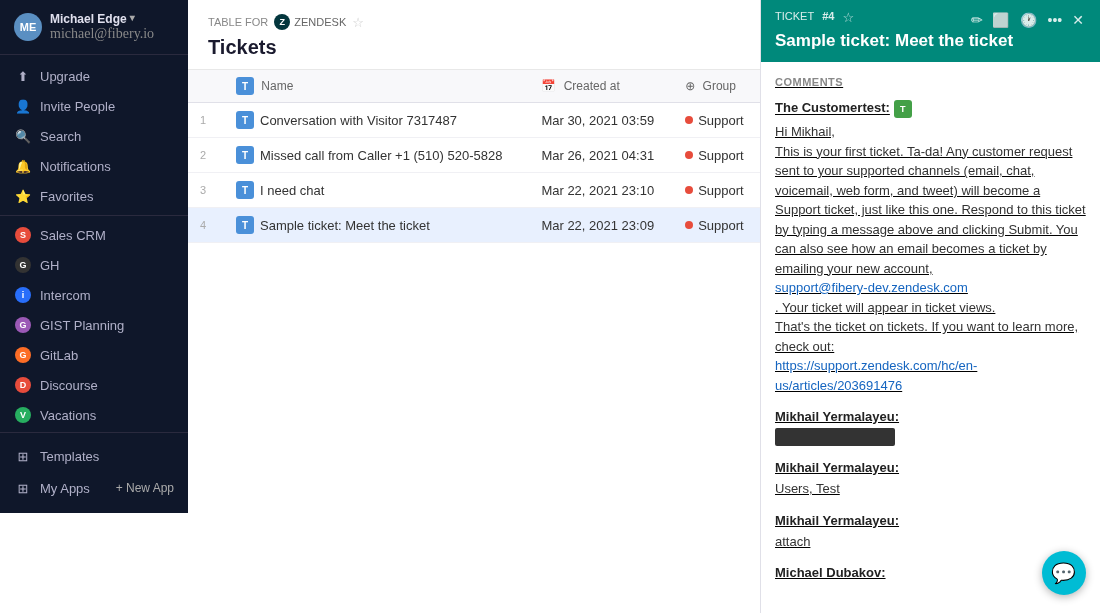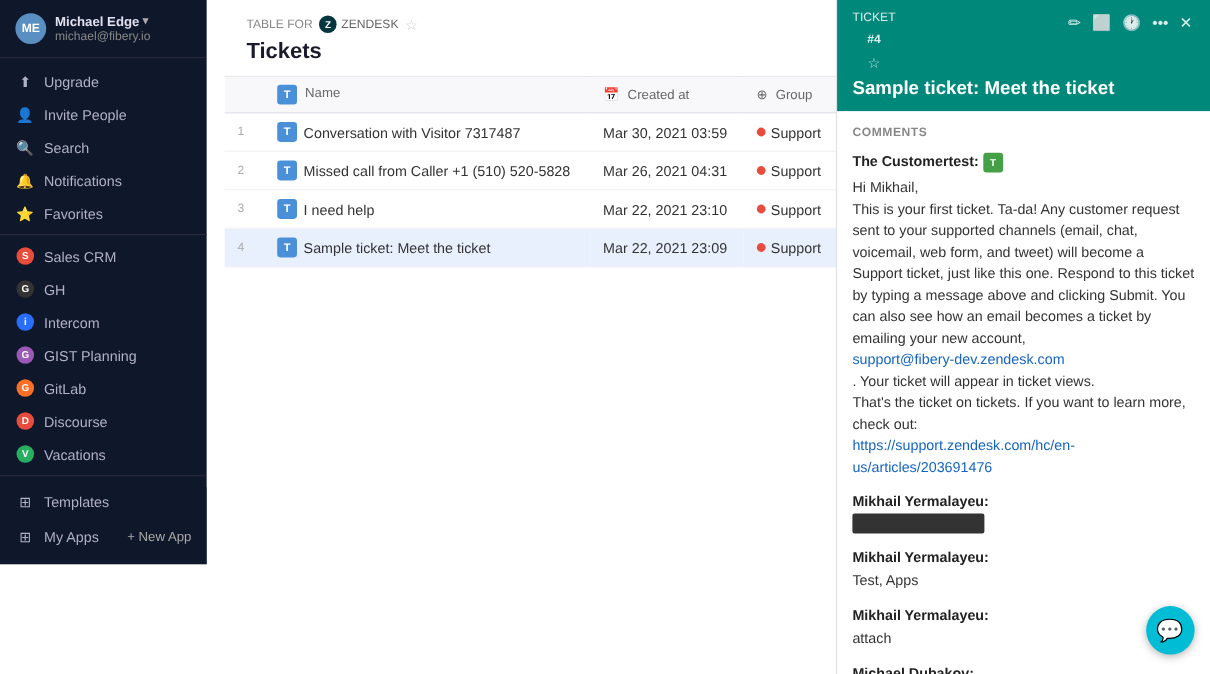--- a/index.html
+++ b/index.html
@@ -25,21 +25,21 @@
     }
     .sidebar-user-avatar {
       width: 28px; height: 28px;
       background: #5a8fc2;
       border-radius: 50%;
       display: flex; align-items: center; justify-content: center;
       font-size: 11px; color: #fff; font-weight: bold; flex-shrink: 0;
     }
     .sidebar-user-info { display: flex; flex-direction: column; }
     .sidebar-user-name { color: #e0e0ee; font-size: 12px; font-weight: 600; display: flex; align-items: flex-start; gap: 3px; }
-    .sidebar-user-email { color: #888; font-size: 11px; }
+    .sidebar-user-email { color: #888; font-size: 14px; font-family: Liberation Serif, serif; }
     .sidebar-nav { flex: 1; overflow-y: auto; padding: 6px 0; }
     .sidebar-item {
       display: flex; align-items: center; gap: 8px;
       padding: 6px 14px;
       cursor: pointer;
       color: #b0b0c8;
       font-size: 13px;
       border-radius: 0;
     }
     .sidebar-item.active { background: #2a5298; color: #fff; }
@@ -60,21 +60,20 @@
     .new-app-btn { display: flex; align-items: center; gap: 4px; color: #aaa; font-size: 12px; cursor: pointer; }
 
     
     #main {
       flex: 1;
       display: flex;
       flex-direction: column;
       background: #fff;
       height: 443px;
       overflow: hidden;
-      padding-left: 16px;
     }
     .main-header {
       padding: 14px 20px 0 20px;
       border-bottom: 1px solid #e8e8e8;
     }
     .table-for-label {
       font-size: 11px;
       color: #888;
       display: flex; align-items: center; gap: 6px;
       margin-bottom: 6px;
@@ -134,37 +133,37 @@
       flex-direction: column;
       height: 613px;
       background: #fff;
     }
     .panel-header {
       background: #00897b;
       color: #fff;
       padding: 10px 14px;
     }
     .panel-meta {
-      display: flex; align-items: center; gap: 8px;
-      font-size: 11px; margin-bottom: 4px; color: rgba(255,255,255,0.85); flex-direction: column;
+      display: flex; gap: 8px;
+      font-size: 11px; margin-bottom: 4px; color: rgba(255,255,255,0.85);
     }
     .panel-ticket-num { font-weight: 600; }
     .panel-title { font-size: 17px; font-weight: 700; color: #fff; line-height: 1.3; }
     .panel-header-actions {
       display: flex; gap: 6px; align-items: center;
     }
     .panel-header-top {
       display: flex; justify-content: space-between; align-items: flex-start;
     }
     .panel-action-btn {
       background: none; border: none; color: rgba(255,255,255,0.85);
       cursor: pointer; padding: 2px; font-size: 14px;
     }
     .panel-body {
-      flex: 1; overflow-y: auto; padding: 14px;
+      flex: 1; overflow-y: auto; padding: 14px; text-decoration: underline;
     }
     .comments-label {
       font-size: 11px; font-weight: 700; color: #888;
       text-transform: uppercase; letter-spacing: 0.5px;
       margin-bottom: 12px;
     }
     .comment-block { margin-bottom: 14px; }
     .comment-author { font-size: 13px; font-weight: 700; color: #222; margin-bottom: 4px; }
     .comment-text { font-size: 13px; color: #333; line-height: 1.5; }
     .comment-link { color: #1565c0; text-decoration: none; }
@@ -376,21 +375,21 @@
         <div class="group-dot"></div>
         <span>Support</span>
       </div>
     </td>
   </tr>
           <tr>
     <td class="row-num">3</td>
     <td>
       <div class="name-cell">
         <div class="t-badge">T</div>
-        <span>I need help</span>
+        <span>I need chat</span>
       </div>
     </td>
     <td>Mar 22, 2021 23:10</td>
     <td>
       <div class="group-cell">
         <div class="group-dot"></div>
         <span>Support</span>
       </div>
     </td>
   </tr>
@@ -438,21 +437,21 @@
   <div class="panel-body">
     <div class="comments-label">COMMENTS</div>
     <div id="comments-container">
         <div class="comment-block"><div class="comment-author">The Customertest:<span class="panel-avatar-inline">T</span></div><p class="comment-text">Hi Mikhail,</p><p class="comment-text">This is your first ticket. Ta-da! Any customer request sent to your supported channels (email, chat, voicemail, web form, and tweet) will become a Support ticket, just like this one. Respond to this ticket by typing a message above and clicking Submit. You can also see how an email becomes a ticket by emailing your new account, </p><a class="comment-link comment-text" href="#">support@fibery-dev.zendesk.com</a><p class="comment-text">. Your ticket will appear in ticket views.</p><p class="comment-text">That's the ticket on tickets. If you want to learn more, check out:</p><a class="comment-link comment-text" href="#">https://support.zendesk.com/hc/en-us/articles/203691476</a></div>
         <div class="comment-block">
           <div class="comment-author">Mikhail Yermalayeu:</div>
           <div class="comment-image-placeholder"></div>
         </div>
         <div class="comment-block">
           <div class="comment-author">Mikhail Yermalayeu:</div>
-          <p class="comment-text">Test, Apps</p>
+          <p class="comment-text">Users, Test</p>
         </div>
         <div class="comment-block">
           <div class="comment-author">Mikhail Yermalayeu:</div>
           <p class="comment-text">attach</p>
         </div>
         <div class="comment-block">
           <div class="comment-author">Michael Dubakov:</div>
         </div>
       </div>
   </div>

